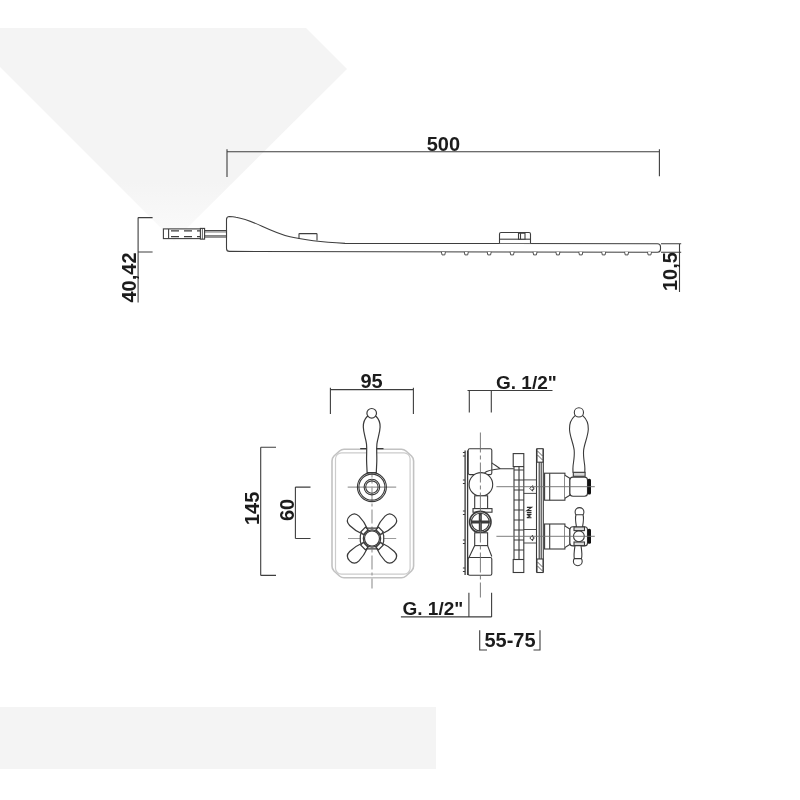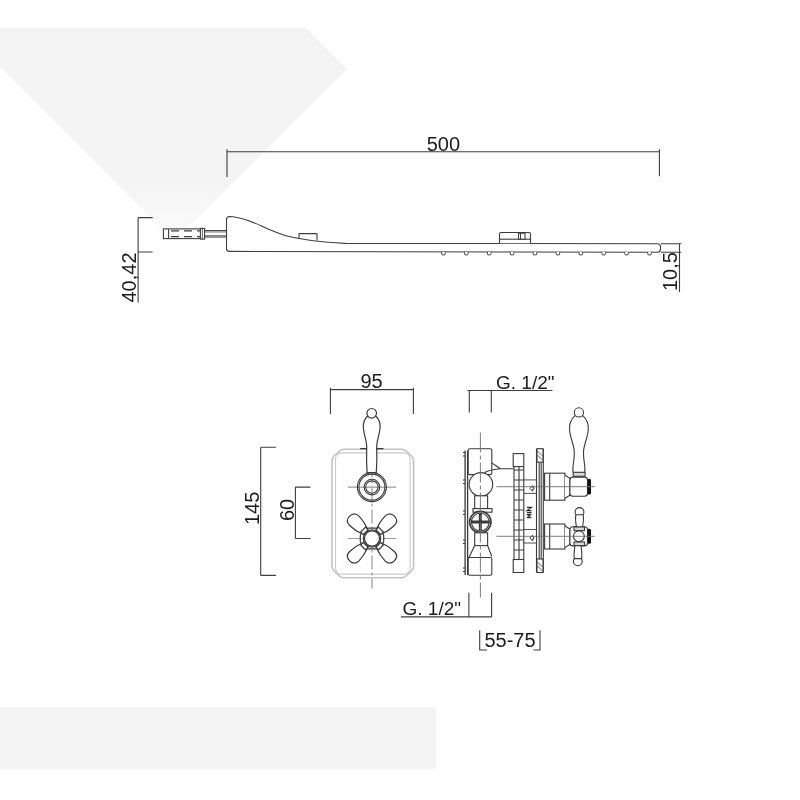--- a/index.html
+++ b/index.html
@@ -1,16 +1,16 @@
 <!DOCTYPE html>
 <html><head>
 <meta charset="utf-8">
 <style>
   html,body{margin:0;padding:0;background:#ffffff;}
-  .page{width:800px;height:800px;position:relative;overflow:hidden;}
+  .page{width:800px;height:800px;position:relative;overflow:hidden;font-weight:bold;}
   text{font-family:"Liberation Sans", sans-serif;fill:#1c1c1c;}
 </style>
 </head>
 <body>
 <div class="page">
 <svg width="800" height="800" viewBox="0 0 800 800" xmlns="http://www.w3.org/2000/svg">
 
   <rect x="0" y="0" width="800" height="800" fill="#ffffff"></rect>
 
   <defs>

